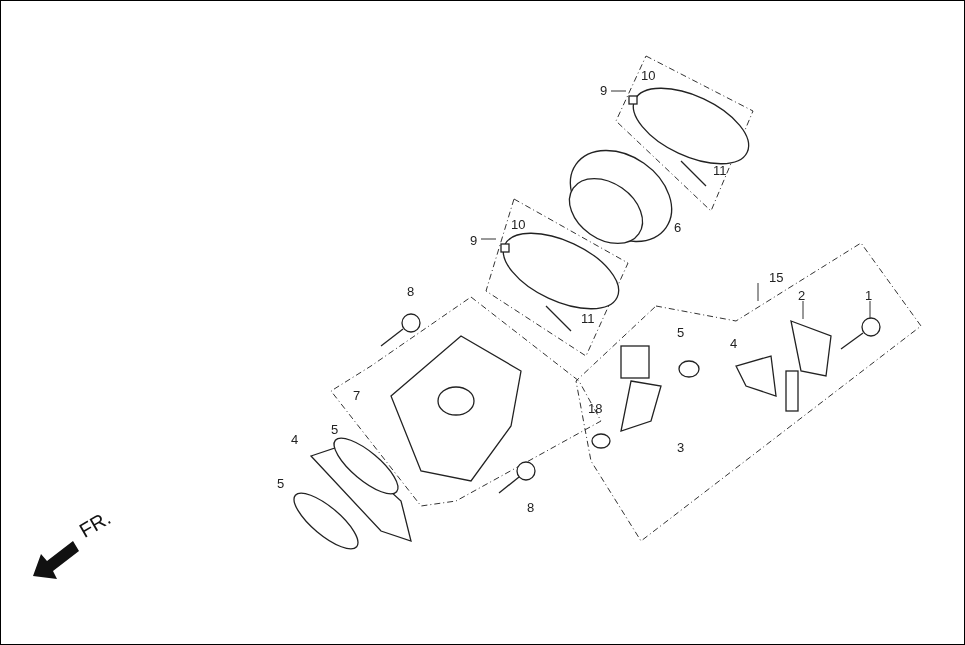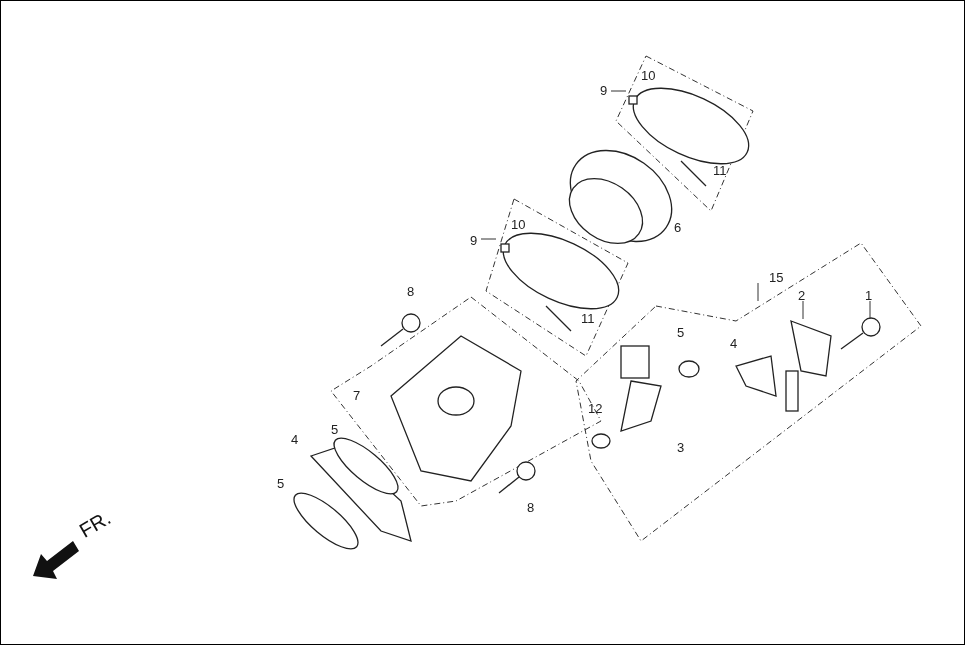--- a/index.html
+++ b/index.html
@@ -69,16 +69,16 @@
   <div class="lbl" style="left:352px;top:388px">7</div>
   <div class="lbl" style="left:406px;top:284px">8</div>
   <div class="lbl" style="left:526px;top:500px">8</div>
   <div class="lbl" style="left:599px;top:83px">9</div>
   <div class="lbl" style="left:469px;top:233px">9</div>
   <div class="lbl" style="left:640px;top:68px">10</div>
   <div class="lbl" style="left:510px;top:217px">10</div>
   <div class="lbl" style="left:712px;top:163px">11</div>
   <div class="lbl" style="left:580px;top:311px">11</div>
   <div class="lbl" style="left:729px;top:336px">4</div>
-  <div class="lbl" style="left:587px;top:401px">12</div>
+  <div class="lbl" style="left:587px;top:401px">18</div>
   <div class="lbl" style="left:676px;top:325px">5</div>
   <div class="lbl" style="left:768px;top:270px">15</div>
 </div>
 
 </body></html>

